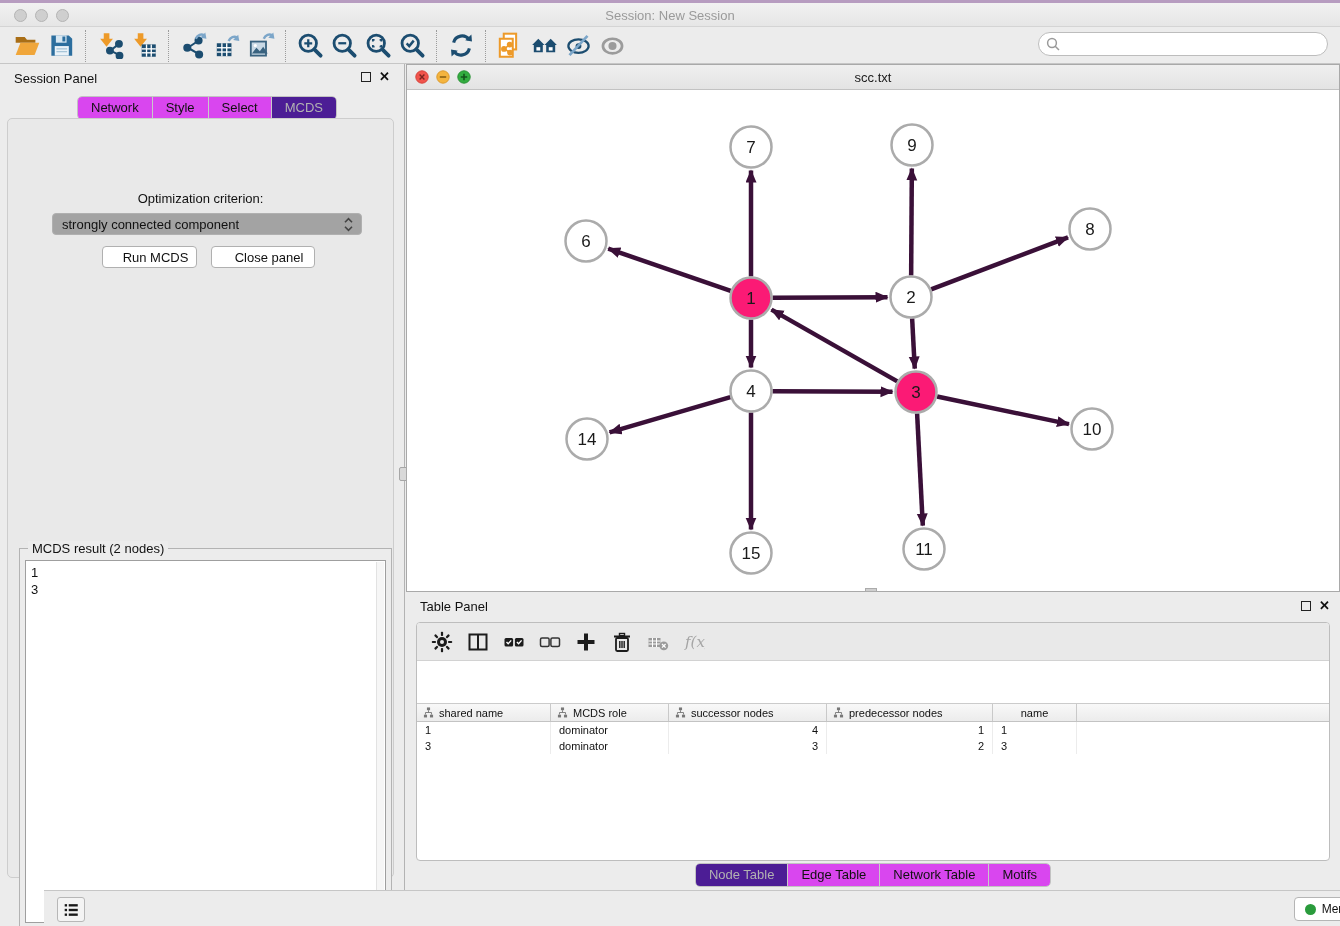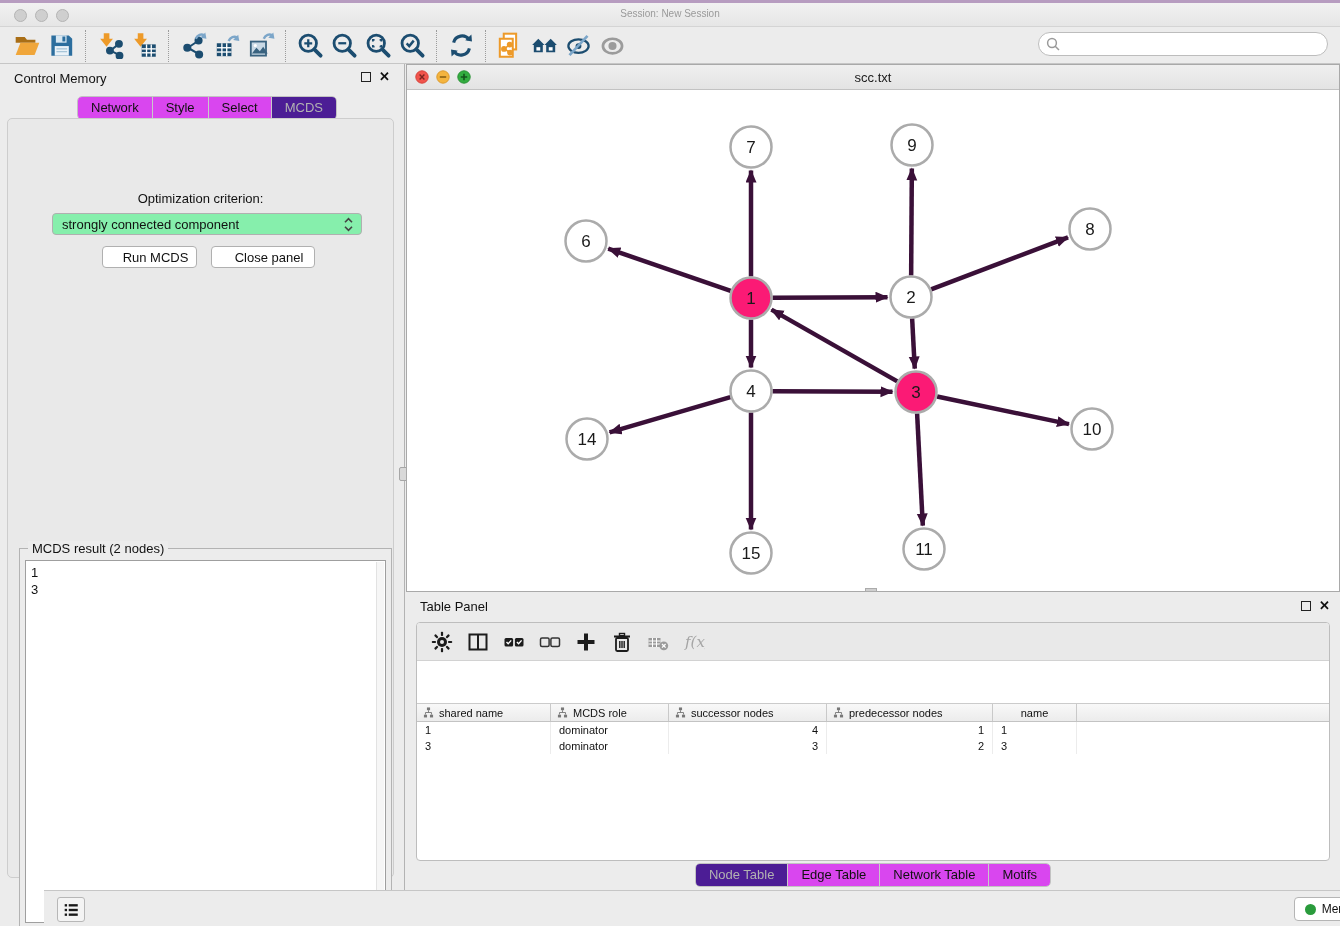--- a/index.html
+++ b/index.html
@@ -6,21 +6,21 @@
   html,body { width:1340px; height:926px; }
   body { font-family:"Liberation Sans", sans-serif; background:#ececec; }
   #window { position:relative; width:1340px; height:926px; background:#ececec; overflow:hidden; }
 
   
   .top-accent { position:absolute; left:0; top:0; width:1340px; height:3px; background:#b79cc0; }
   .titlebar { position:absolute; left:0; top:3px; width:1340px; height:24px;
               background:linear-gradient(#f1f1f1,#e6e6e6); border-bottom:1px solid #d4d4d4; }
   .lights { position:absolute; left:14px; top:6px; display:flex; gap:8px; }
   .light-gray { width:13px; height:13px; border-radius:50%; background:#cfcfcf; border:1px solid #b4b4b4; }
-  .main-title { position:absolute; left:0; right:0; top:5px; text-align:center; font-size:10px; color:#9a9a9a; }
+  .main-title { position:absolute; left:0; right:0; top:5px; text-align:center; font-size:13px; color:#9a9a9a; }
 
   .toolbar { position:absolute; left:0; top:28px; width:1340px; height:36px; background:#ececec;
              border-bottom:1px solid #c6c6c6; display:flex; align-items:center; padding-left:10px; }
   .tbtn { width:34px; height:32px; display:flex; align-items:center; justify-content:center; cursor:default; }
   .tbtn svg { width:27px; height:27px; }
   .tsep { width:1px; height:32px; border-left:1px dotted #9c9c9c; margin:0 7px; }
   .search-wrap { position:absolute; right:12px; top:4px; width:290px; height:24px; }
   .search-wrap input { width:100%; height:100%; border:1px solid #bdbdbd; border-radius:12px; background:#fff;
                        padding:0 10px 0 26px; font-size:13px; outline:none; }
   .search-glyph { position:absolute; left:8px; top:5px; width:14px; height:14px; }
@@ -34,21 +34,21 @@
 
   .seg { display:inline-flex; border:1px solid #c2c2c2; border-radius:5px; overflow:hidden; background:#fff; }
   .seg .tab { padding:3px 13px 4px 13px; font-size:13px; color:#111; background:#d946ef; border-left:1px solid #c9c9c9; white-space:nowrap; }
   .seg .tab:first-child { border-left:none; }
   .seg .tab.sel-gray { background:#4c1d95; color:#b2b2b2; }
   .cp-tabs { position:absolute; left:77px; top:32px; }
 
   .tab-pane { position:absolute; left:7px; top:54px; width:387px; height:760px;
               background:#e9e9e9; border:1px solid #cdcdcd; border-radius:5px; }
   .opt-label { position:absolute; left:0; right:0; top:72px; text-align:center; font-size:13px; color:#111; }
-  .dropdown { position:absolute; left:44px; top:94px; width:310px; height:22px; background:#86efac;
+  .dropdown { position:absolute; left:44px; top:94px; width:310px; height:22px; background:#a3a3a3;
               border:1px solid #b0b0b0; border-radius:4px; font-size:13px; color:#111;
               display:flex; align-items:center; padding-left:9px; }
   .dd-chevrons { position:absolute; right:7px; top:3px; width:11px; height:15px; }
   .btn { position:absolute; height:22px; background:#fff; border:1px solid #b0b0b0; border-radius:4px;
          font-size:13px; color:#111; display:flex; align-items:center; justify-content:center;padding-left:12px; }
   .btn-run { left:94px; top:127px; width:95px; }
   .btn-close { left:203px; top:127px; width:104px; }
 
   .result-fieldset { position:absolute; left:11px; top:429px; width:373px; height:384px;
                      border:1px solid #b3b3b3; background:#ececec; }
@@ -275,21 +275,21 @@
       <div class="search-wrap">
       <svg class="search-glyph" viewBox="0 0 14 14">
         <circle cx="6" cy="6" r="4.4" fill="none" stroke="#9a9a9a" stroke-width="1.5"></circle>
         <line x1="9.2" y1="9.2" x2="13" y2="13" stroke="#9a9a9a" stroke-width="1.5"></line>
       </svg>
       <input type="text" value="" style="">
     </div>
   </div>
 
   <div class="control-panel">
-    <div class="cp-header-title">Control Memory</div>
+    <div class="cp-header-title">Session Panel</div>
     <div class="panel-icons">
       <div class="float-ico"></div>
       <div class="close-ico">✕</div>
     </div>
     <div class="cp-tabs seg" id="cp-tabs">
         <div class="tab">Network</div>
         <div class="tab">Style</div>
         <div class="tab">Select</div>
         <div class="tab sel-gray">MCDS</div>
       </div>

